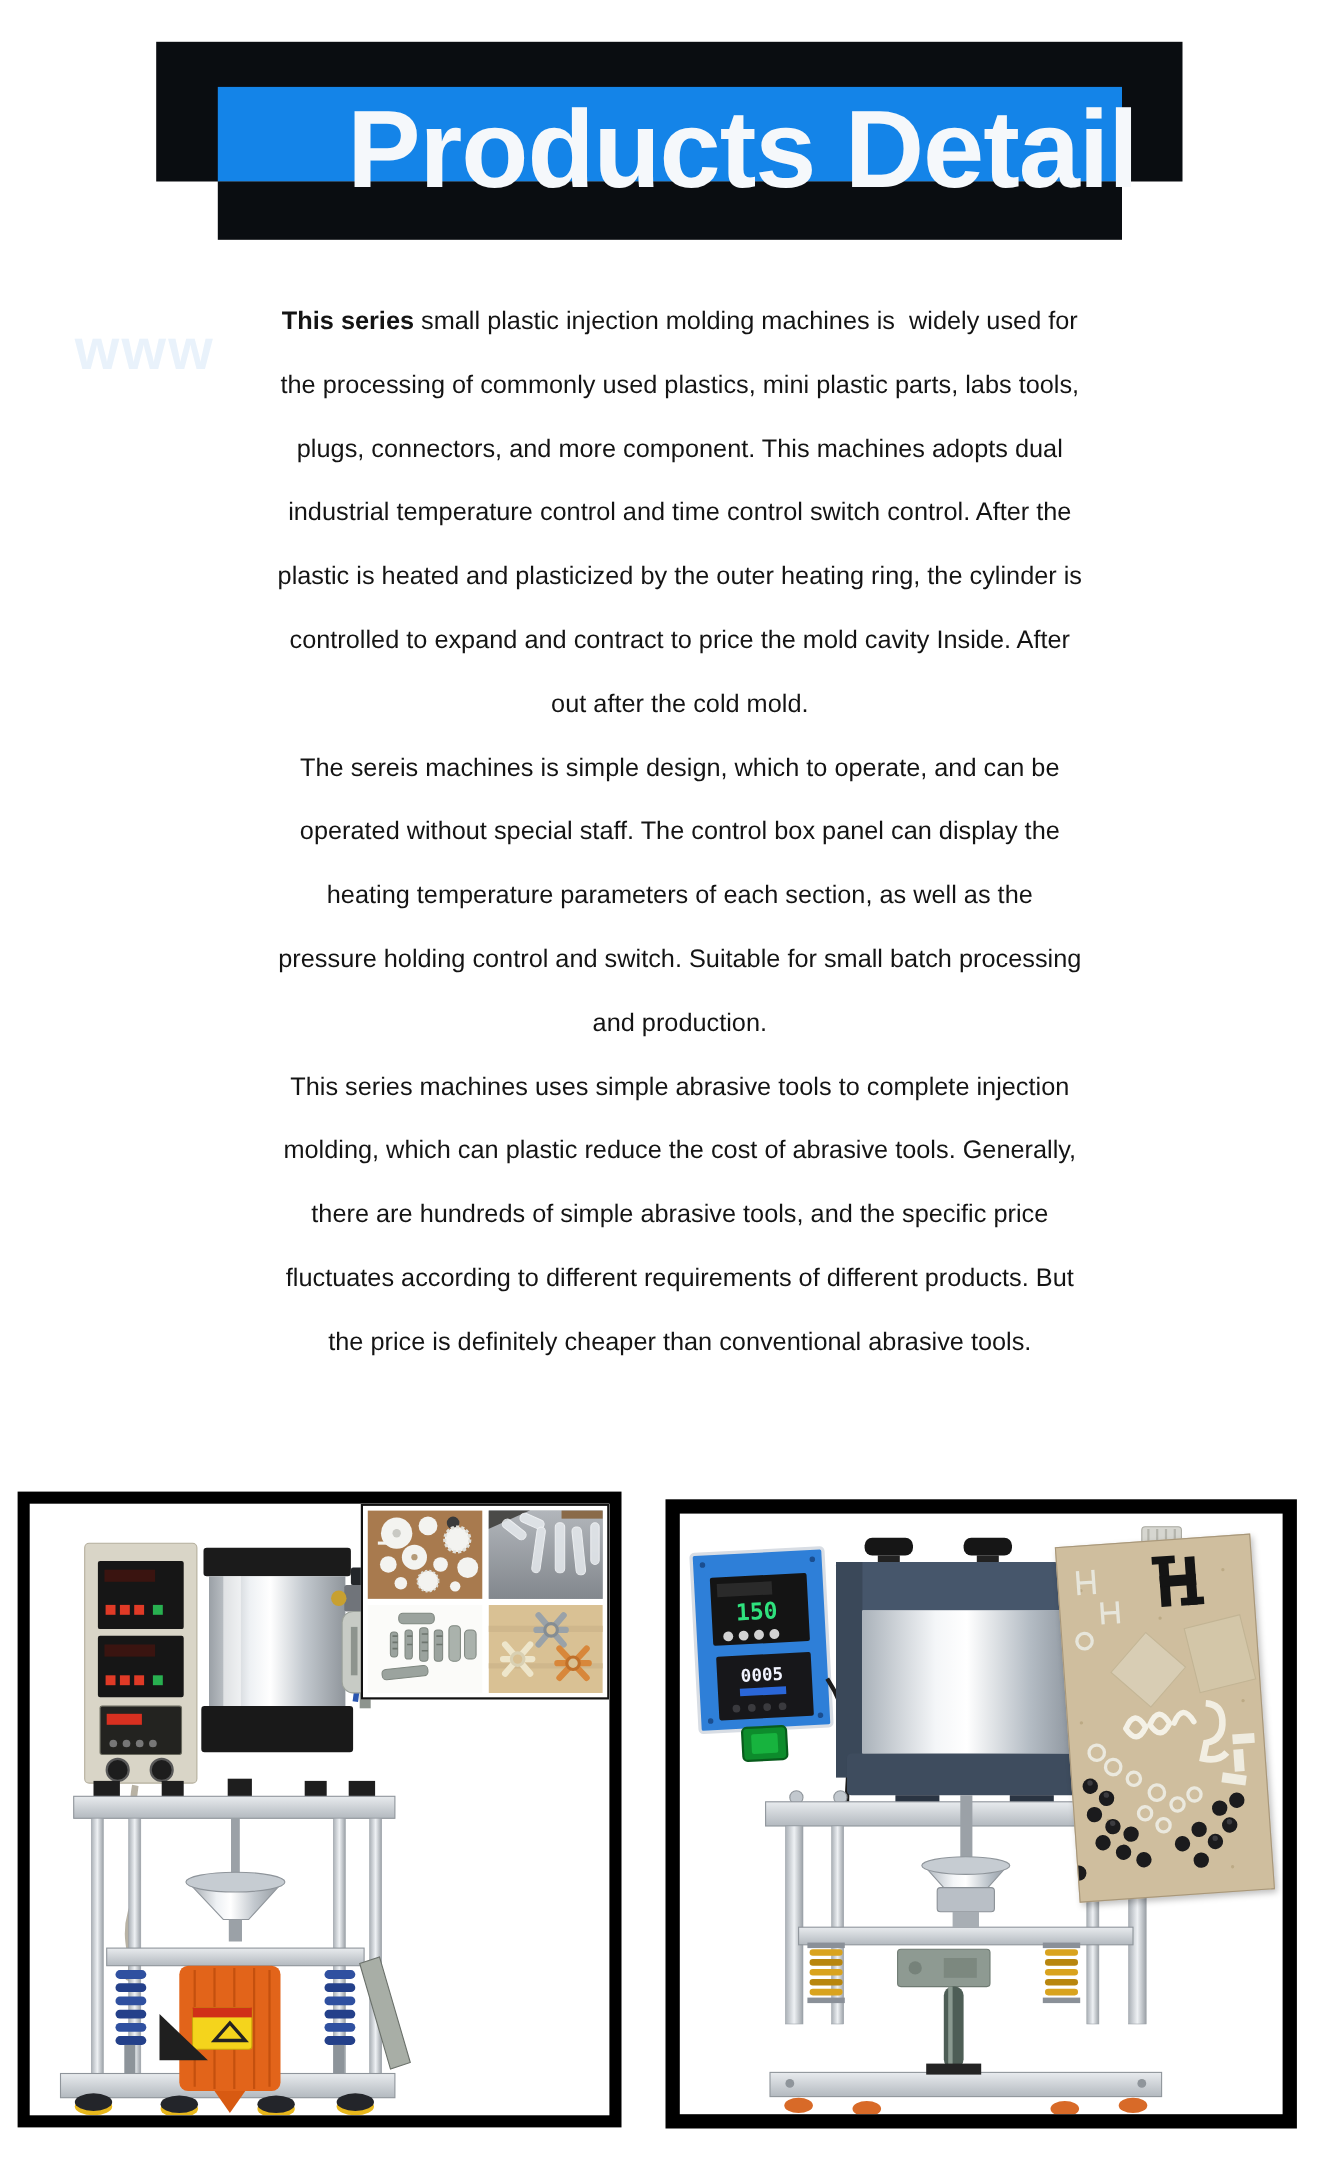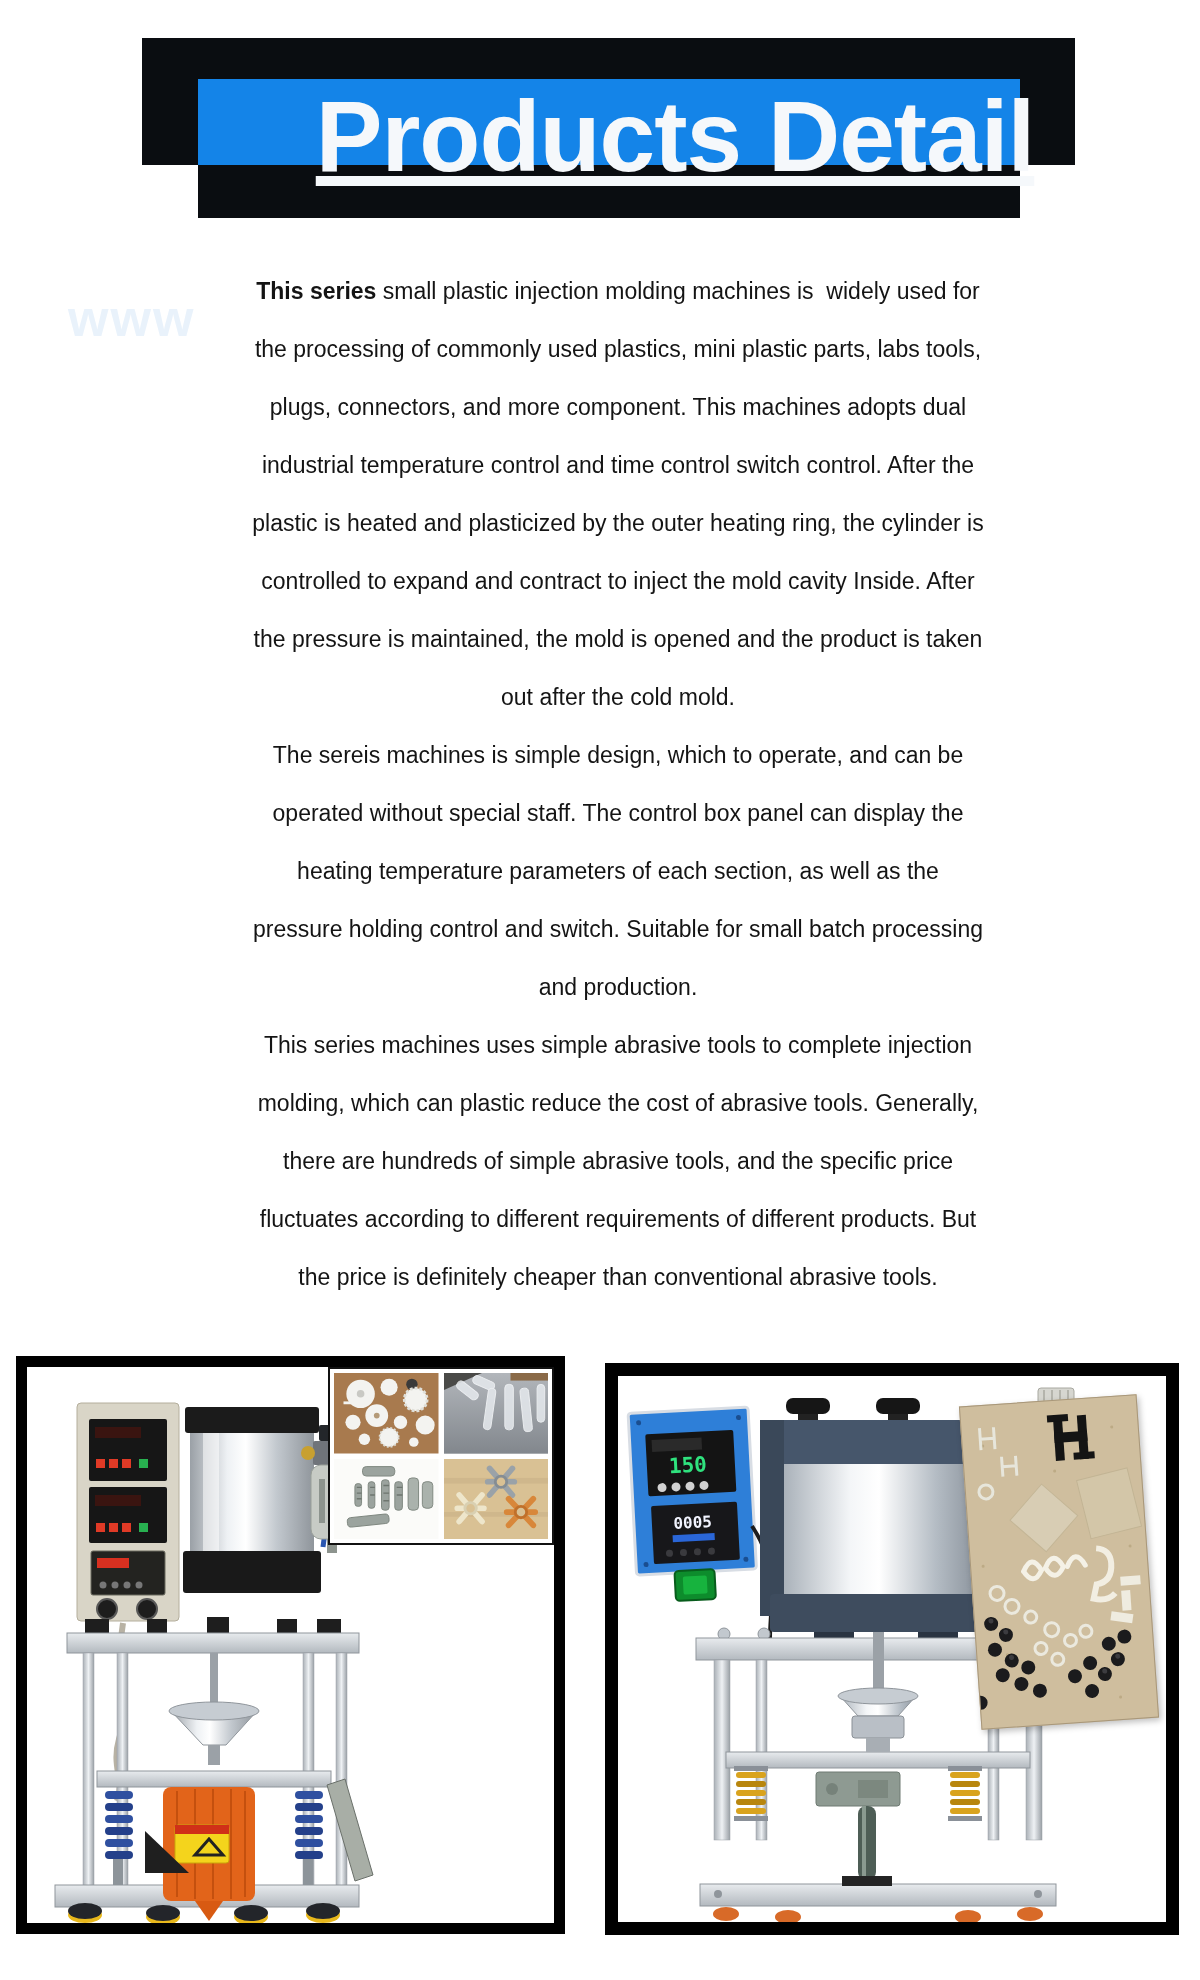--- a/index.html
+++ b/index.html
@@ -14,21 +14,21 @@
     font-family:"Liberation Sans",sans-serif;overflow:hidden;
   }
   .abs{position:absolute;}
   
   .hdr-black-a{left:142px;top:38px;width:933px;height:127px;background:var(--ink-black);}
   .hdr-blue{left:198px;top:79px;width:822px;height:86px;background:var(--accent-blue);}
   .hdr-black-b{left:198px;top:165px;width:822px;height:53px;background:var(--ink-black);}
   .hdr-title{
     left:198px;top:84px;width:954px;text-align:center;
     font-size:100px;line-height:104px;font-weight:bold;letter-spacing:-1px;
-    color:var(--title-white);white-space:nowrap;text-decoration:underline;
+    color:var(--title-white);white-space:nowrap;
   }
   
   .watermark{
     left:68px;top:288px;font-size:52px;font-weight:bold;
     color:var(--watermark-blue);letter-spacing:2px;
   }
   
   .description{left:78px;top:262px;width:1080px;color:var(--body-text);}
   .text-line{font-size:23px;line-height:58px;white-space:pre;text-align:center;}
   .text-line .bold{font-weight:bold;}
@@ -66,22 +66,21 @@
 <div class="abs hdr-title">Products Detail</div>
 
 <div class="abs watermark">www</div>
 
 <div class="abs description">
     <div class="text-line"><span class="bold">This series</span><span> small plastic injection molding machines is  widely used for</span></div>
     <div class="text-line"><span>the processing of commonly used plastics, mini plastic parts, labs tools,</span></div>
     <div class="text-line"><span>plugs, connectors, and more component. This machines adopts dual</span></div>
     <div class="text-line"><span>industrial temperature control and time control switch control. After the</span></div>
     <div class="text-line"><span>plastic is heated and plasticized by the outer heating ring, the cylinder is</span></div>
-    <div class="text-line"><span>controlled to expand and contract to inject the mold cavity Inside. After</span></div>
-    <div class="text-line"><span>the pressure is maintained, the mold is opened and the product is taken</span></div>
+    <div class="text-line"><span>controlled to expand and contract to price the mold cavity Inside. After</span></div>
     <div class="text-line"><span>out after the cold mold.</span></div>
     <div class="text-line"><span>The sereis machines is simple design, which to operate, and can be</span></div>
     <div class="text-line"><span>operated without special staff. The control box panel can display the</span></div>
     <div class="text-line"><span>heating temperature parameters of each section, as well as the</span></div>
     <div class="text-line"><span>pressure holding control and switch. Suitable for small batch processing</span></div>
     <div class="text-line"><span>and production.</span></div>
     <div class="text-line"><span>This series machines uses simple abrasive tools to complete injection</span></div>
     <div class="text-line"><span>molding, which can plastic reduce the cost of abrasive tools. Generally,</span></div>
     <div class="text-line"><span>there are hundreds of simple abrasive tools, and the specific price</span></div>
     <div class="text-line"><span>fluctuates according to different requirements of different products. But</span></div>

